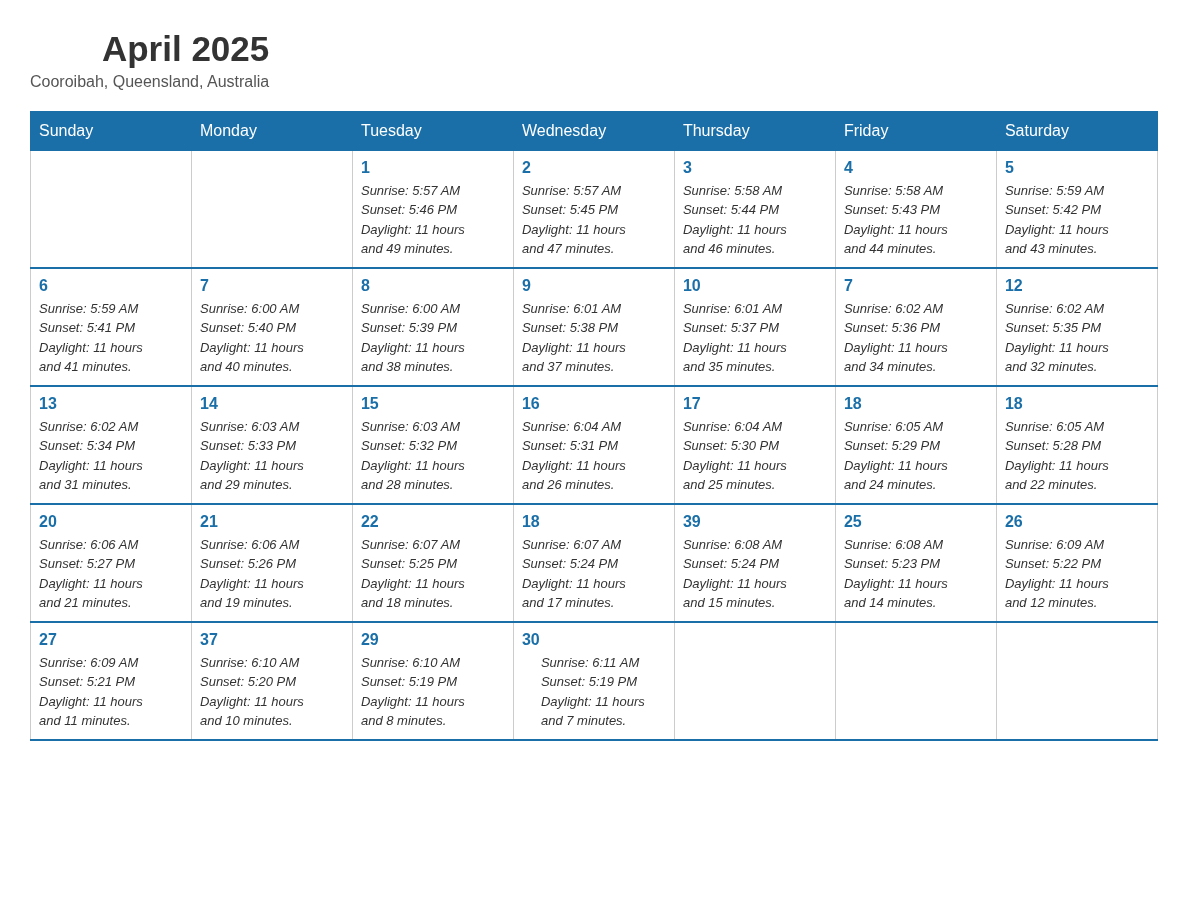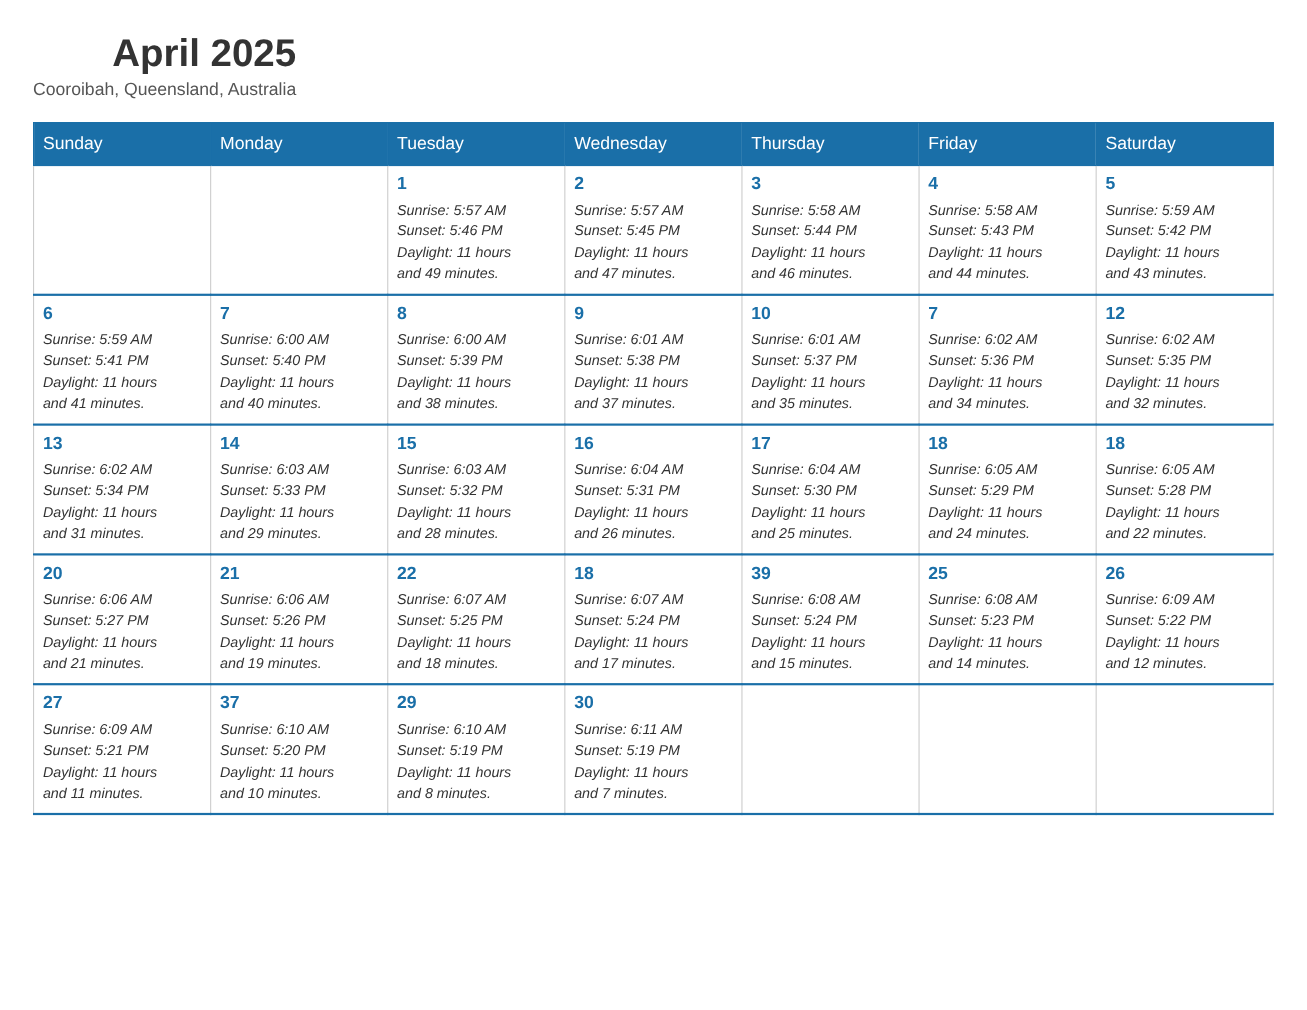--- a/index.html
+++ b/index.html
@@ -334,21 +334,21 @@
         </td>
         <td>
           <div class="day-num">29</div>
           <div class="day-info" style="white-space: pre-line;">Sunrise: 6:10 AM
 Sunset: 5:19 PM
 Daylight: 11 hours
 and 8 minutes.</div>
         </td>
         <td>
           <div class="day-num">30</div>
-          <div class="day-info" style="white-space: pre-line;">Sunrise: 6:11 AM
+          <div class="day-info" style="white-space: pre-line; margin-left: 19px;">Sunrise: 6:11 AM
 Sunset: 5:19 PM
 Daylight: 11 hours
 and 7 minutes.</div>
         </td>
         <td class="empty-cell"></td>
         <td class="empty-cell"></td>
         <td class="empty-cell"></td>
       </tr>
     </tbody>
 </table>

